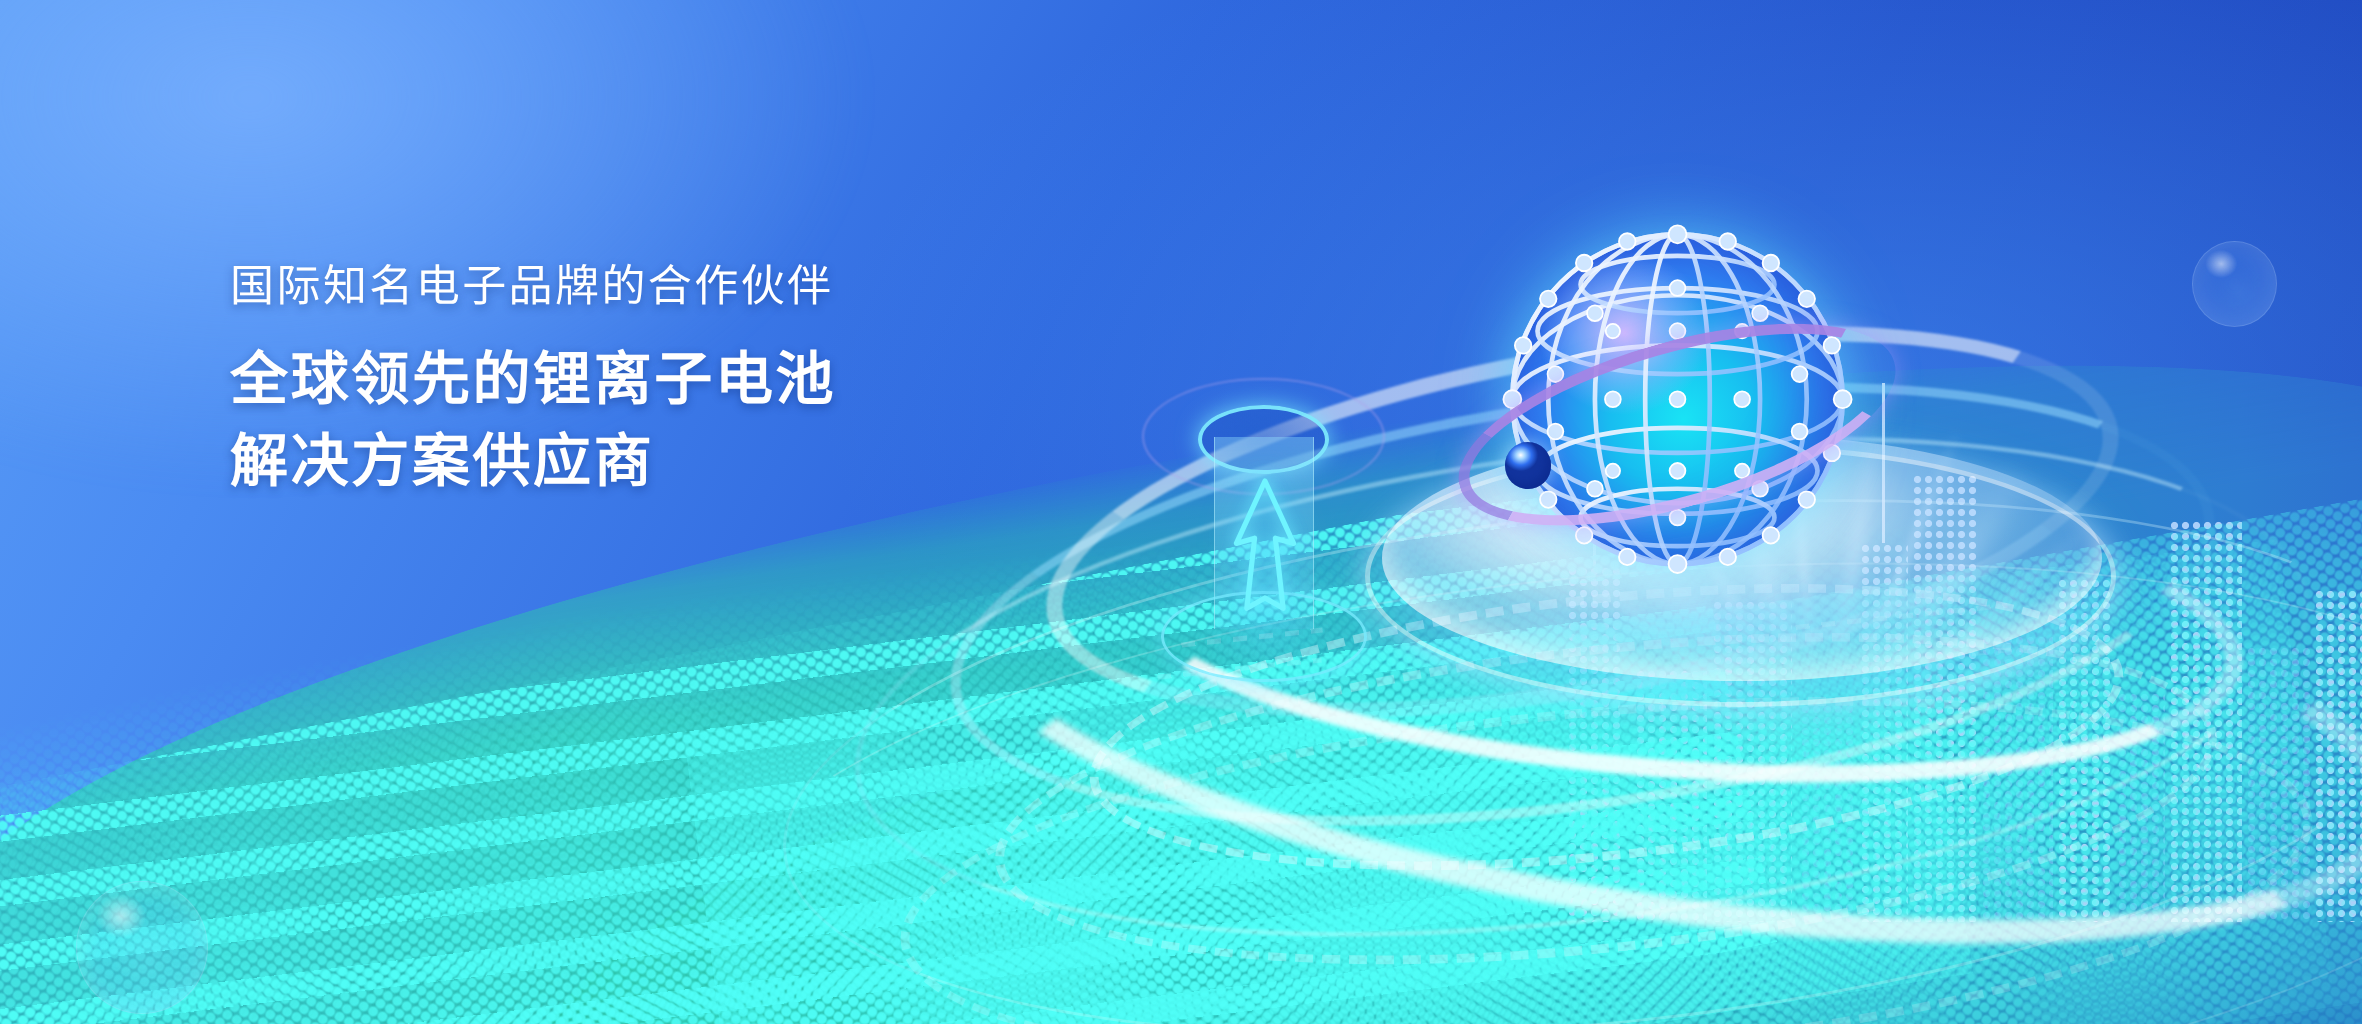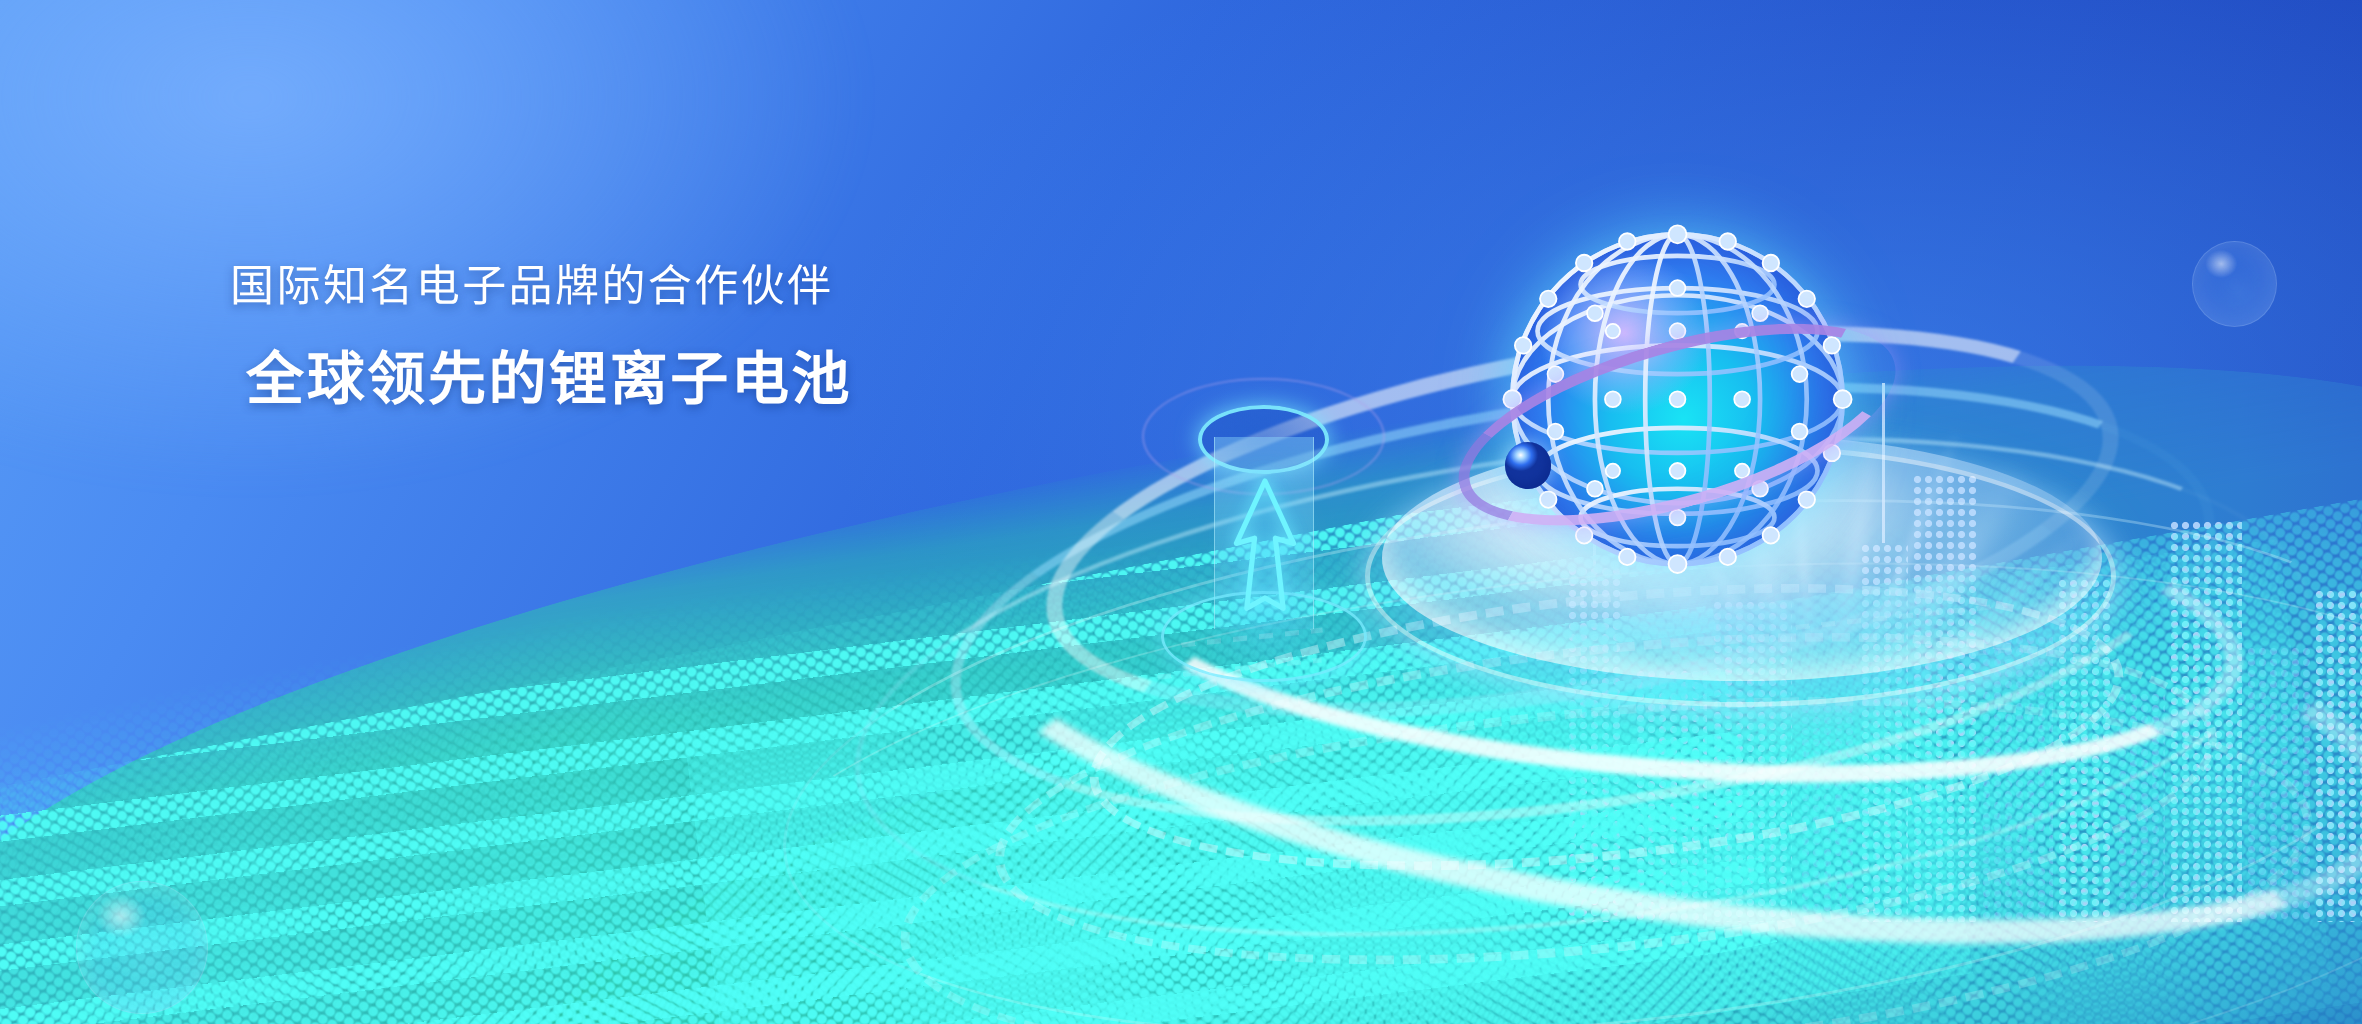--- a/index.html
+++ b/index.html
@@ -321,21 +321,21 @@
     font-weight:400;
     letter-spacing:.055em;
     margin:0 0 26px 0;
     white-space:nowrap;
   }
   .headline{
     font-size:58px;
     line-height:1.42;
     font-weight:700;
     letter-spacing:.045em;
-    margin:16px;
+    margin:0;
     white-space:nowrap;
   }
   .headline span{ display:block; }
 
   
   .strip{
     position:absolute;
     height:5px;
     background:repeating-linear-gradient(to right, rgba(215,240,255,.45) 0 14px, rgba(215,240,255,0) 14px 26px);
     pointer-events:none;
@@ -501,16 +501,17 @@
   <div class="strip" style="left:76%; top:60%; width:9%; transform:rotate(-6deg); opacity:.4;"></div>
   <div class="strip" style="left:78%; top:64%; width:8%; transform:rotate(-6deg); opacity:.3;"></div>
 
   <div class="bubble bubble-tr"></div>
   <div class="bubble bubble-bl"></div>
 
   <div class="copy">
     <p class="subtitle">国际知名电子品牌的合作伙伴</p>
     <h1 class="headline">
       <span>全球领先的锂离子电池</span>
+      <span>解决方案供应商</span>
     </h1>
   </div>
 
 </div>
 
 </body></html>

